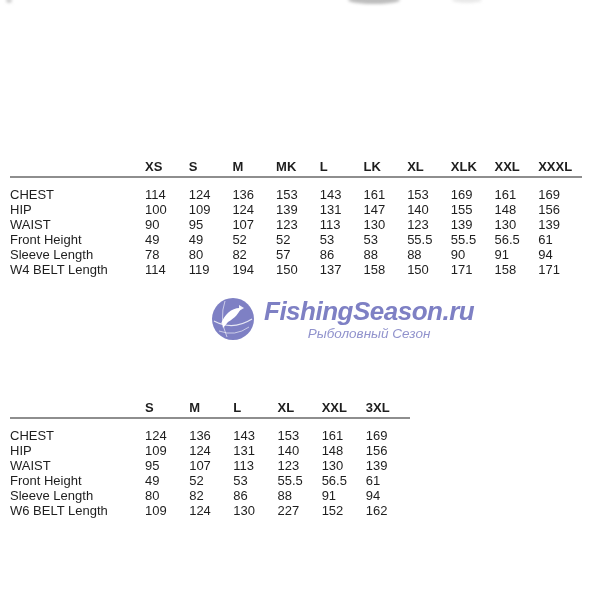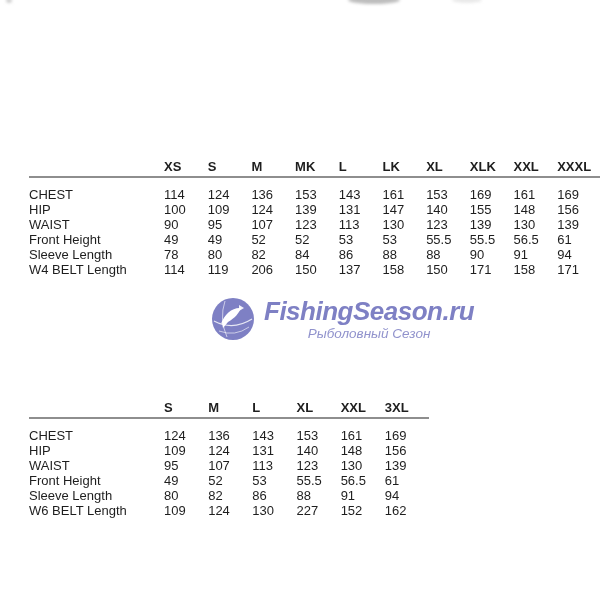--- a/index.html
+++ b/index.html
@@ -14,21 +14,21 @@
 
   .section{position:absolute;left:10px;}
   .sec-w4{top:150px;}
   .sec-w6{top:392px;}
 
   h1.tbl-title{
     margin:0;font-size:20px;font-weight:800;letter-spacing:.4px;
     color:var(--title-color,#3b3b3b);line-height:1.2;
   }
 
-  table{border-collapse:collapse;table-layout:fixed;margin-left:19px;}
+  table{border-collapse:collapse;table-layout:fixed;}
   .w4-table{width:572px;margin-top:9px;}
   .w6-table{width:400px;margin-top:8px;}
   th,td{
     font-size:13px;text-align:left;padding:0;height:14.6px;
     white-space:nowrap;overflow:visible;color:#1e1e1e;
   }
   th{
     font-weight:bold;vertical-align:bottom;padding-bottom:2px;
     border-bottom:2.5px solid var(--rule-color,#8e8e8e);
   }
@@ -126,33 +126,33 @@
           <td>55.5</td>
           <td>55.5</td>
           <td>56.5</td>
           <td>61</td>
         </tr>
         <tr>
           <td class="label-col">Sleeve Length</td>
           <td>78</td>
           <td>80</td>
           <td>82</td>
-          <td>84</td>
+          <td>57</td>
           <td>86</td>
           <td>88</td>
           <td>88</td>
           <td>90</td>
           <td>91</td>
           <td>94</td>
         </tr>
         <tr>
           <td class="label-col">W4 BELT Length</td>
           <td>114</td>
           <td>119</td>
-          <td>206</td>
+          <td>194</td>
           <td>150</td>
           <td>137</td>
           <td>158</td>
           <td>150</td>
           <td>171</td>
           <td>158</td>
           <td>171</td>
         </tr>
       </tbody>
     </table>

